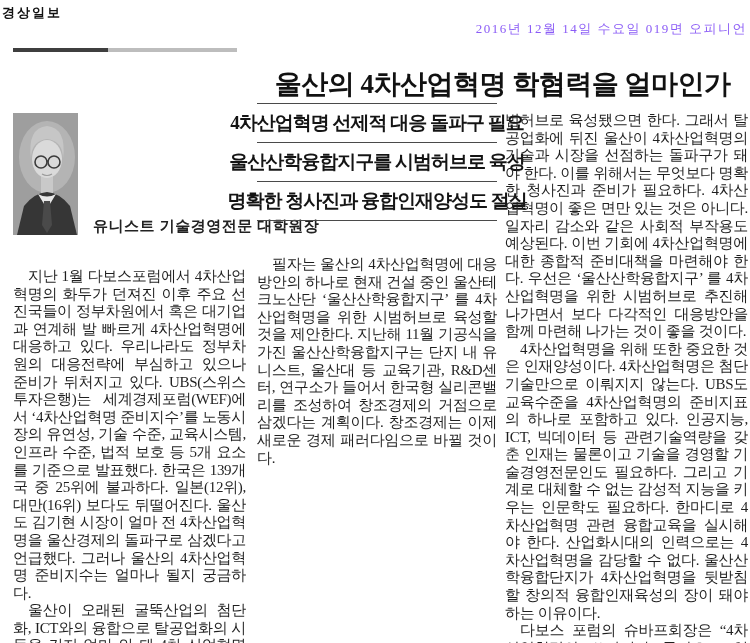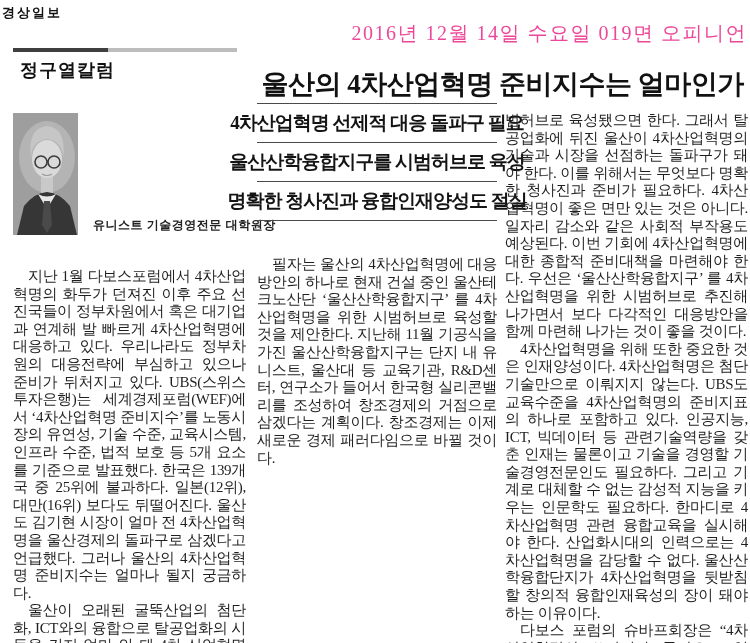--- a/index.html
+++ b/index.html
@@ -7,42 +7,42 @@
     position:relative;width:750px;height:643px;background:#ffffff;
     font-family:"Liberation Serif","DejaVu Serif",serif;color:#1c1c1c;
     overflow:hidden;
   }
   .masthead-logo{
     position:absolute;left:2px;top:4px;
     font-family:"Liberation Sans","DejaVu Sans",sans-serif;
     font-weight:bold;font-size:13px;letter-spacing:2px;color:#111111;
   }
   .dateline{
-    position:absolute;right:3px;top:20px;font-size:20px;letter-spacing:1.5px;
-    color:#ec4899;white-space:nowrap;
+    position:absolute;right:3px;top:20px;font-size:13px;letter-spacing:1.5px;
+    color:#8b5cf6;white-space:nowrap;
   }
   .col-header-bar{
     position:absolute;left:13px;top:48px;width:224px;height:4px;background:#bdbdbd;
   }
   .col-header-bar .dark{width:95px;height:100%;background:#3f3f3f;}
   .col-header-label{
     position:absolute;left:20px;top:58px;
     font-family:"Liberation Sans","DejaVu Sans",sans-serif;
     font-weight:bold;font-size:18px;letter-spacing:1px;color:#111111;
   }
   .headline{
     position:absolute;left:257px;top:50px;width:491px;
     text-align:center;font-weight:bold;font-size:27px;line-height:33px;
     letter-spacing:-0.5px;color:#111111;white-space:nowrap;
   }
   .author-photo{position:absolute;left:13px;top:113px;width:65px;height:122px;}
   .author-caption{
     position:absolute;left:93px;top:217px;
     font-family:"Liberation Sans","DejaVu Sans",sans-serif;
-    font-weight:bold;font-size:12px;letter-spacing:0.5px;color:#222222;
+    font-weight:bold;font-size:15px;letter-spacing:0.5px;color:#222222;
     white-space:nowrap;
   }
   .subheads{
     position:absolute;left:257px;top:103px;width:240px;
     border-bottom:1px solid #4a4a4a;
   }
   .subhead-row{
     border-top:1px solid #4a4a4a;height:38px;
     display:flex;align-items:center;justify-content:center;
     font-weight:bold;font-size:19px;letter-spacing:-1px;white-space:nowrap;
@@ -62,23 +62,22 @@
 <body>
 
 <div class="page">
 
   <div class="masthead-logo">경상일보</div>
   <div class="dateline">2016년 12월 14일 수요일 019면 오피니언</div>
 
   <div class="col-header-bar">
     <div class="dark"></div>
   </div>
-  <div class="col-header-label">정구열칼럼</div>
 
-  <h1 class="headline">울산의 4차산업혁명 준비지수는 얼마인가</h1>
+  <h1 class="headline">울산의 4차산업혁명 학협력을 얼마인가</h1>
 
   <div class="author-photo">
     <svg width="65" height="122" viewBox="0 0 65 122" xmlns="http://www.w3.org/2000/svg">
       <rect width="65" height="122" fill="#9e9e9e"></rect>
       <ellipse cx="34" cy="44" rx="28" ry="36" fill="#b4b4b4"></ellipse>
       <path d="M28,60 L28,82 Q34,88 40,82 L40,60 Z" fill="#c9c9c9"></path>
       <ellipse cx="34" cy="46" rx="15" ry="19" fill="#dadada"></ellipse>
       <path d="M18,46 Q14,15 34,13 Q54,15 50,46 Q50,28 34,26 Q18,28 18,46 Z" fill="#c6c6c6"></path>
       <circle cx="28" cy="49" r="6" fill="none" stroke="#3c3c3c" stroke-width="1.6"></circle>
       <circle cx="41" cy="49" r="6" fill="none" stroke="#3c3c3c" stroke-width="1.6"></circle>

